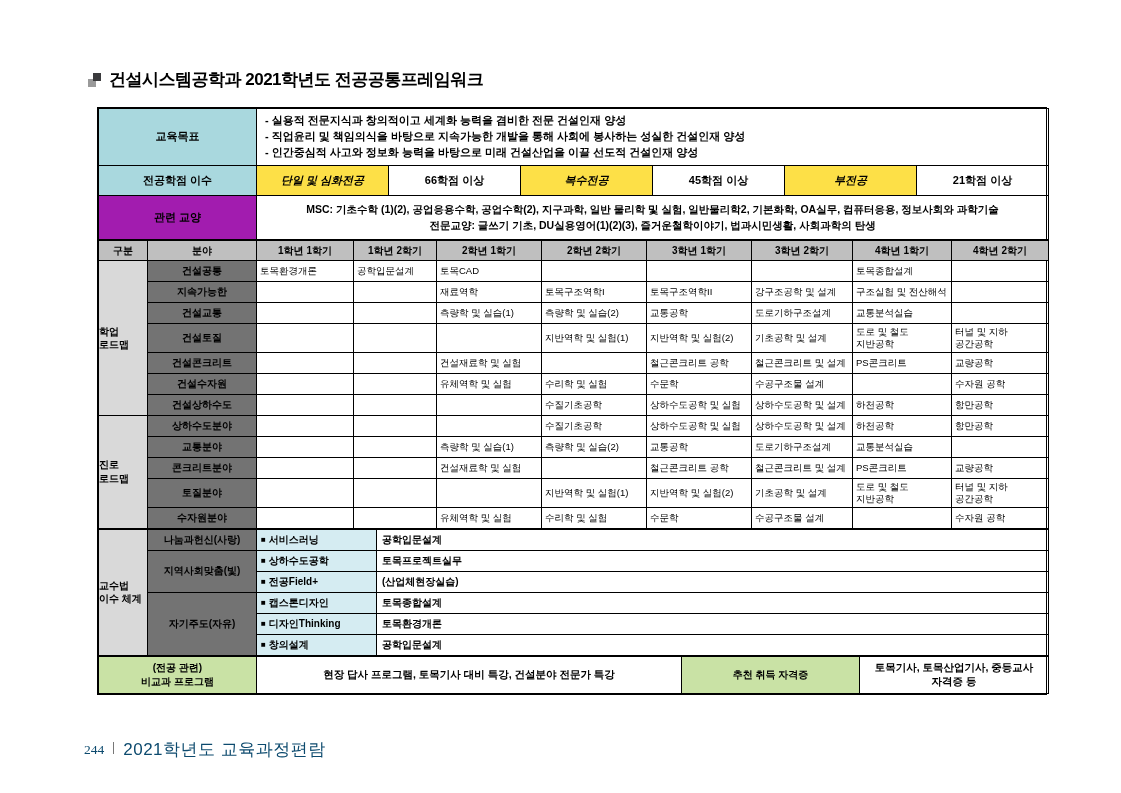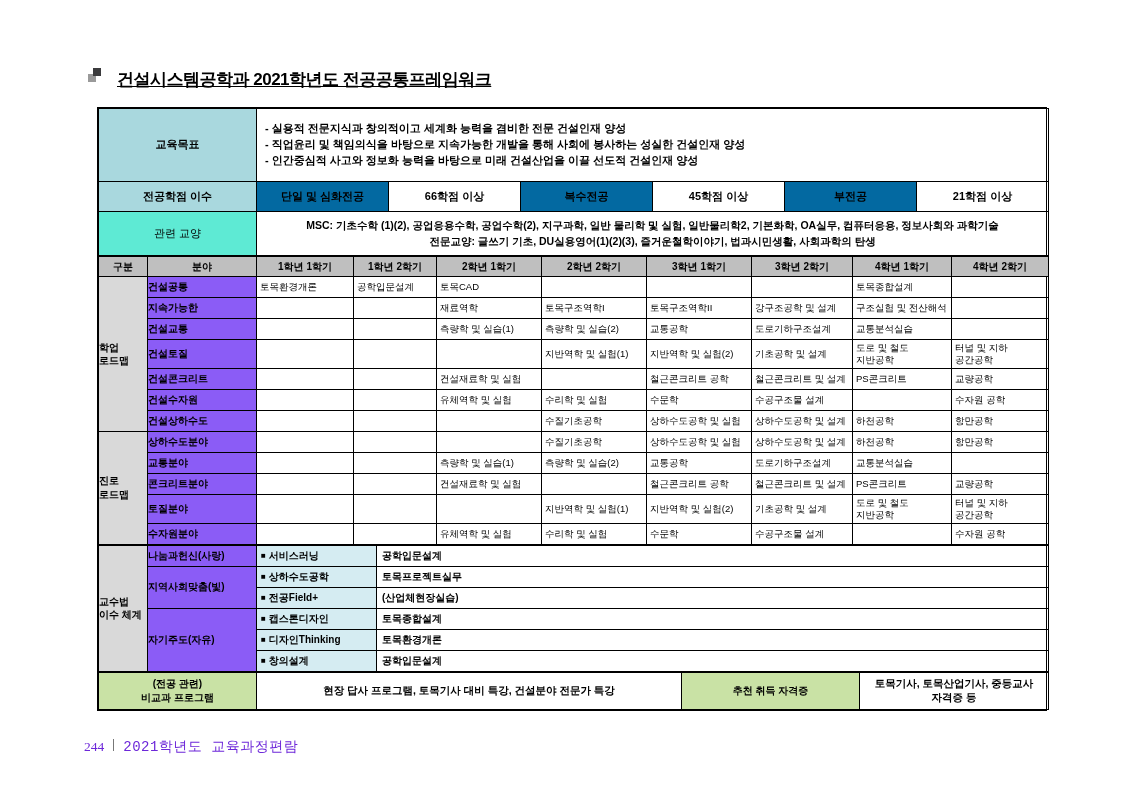--- a/index.html
+++ b/index.html
@@ -1,58 +1,58 @@
 <!DOCTYPE html>
 <html><head>
 <meta charset="utf-8">
 <style>
   * { margin:0; padding:0; box-sizing:border-box; }
   body { background:#888; font-family:"Liberation Sans","DejaVu Sans",sans-serif; }
   .doc { position:relative; width:1121px; height:793px; background:#ffffff; overflow:hidden; }
 
   
-  .title-row { position:absolute; left:88px; top:68px; display:flex; gap:16px;text-decoration:underline; }
+  .title-row { position:absolute; left:88px; top:68px; display:flex; align-items:center; gap:8px; }
   .title-bullet { position:relative; width:13px; height:14px; }
   .title-bullet .sq-back { position:absolute; left:0; bottom:0; width:8px; height:8px; background:#9a9a9a; }
   .title-bullet .sq-front { position:absolute; right:0; top:0; width:8px; height:8px; background:#3b3b3d; }
   .page-title { font-size:17px; font-weight:bold; color:#000; letter-spacing:-0.5px; }
 
   
   .table-area { position:absolute; left:97px; top:107px; width:950px; border:1px solid #000; }
   table { width:100%; border-collapse:collapse; table-layout:fixed; }
   td { border:1px solid #000; vertical-align:middle; color:#000; overflow:hidden; word-break:keep-all; }
 
   
   .lbl-teal  { background:#a9d8de; font-weight:bold; font-size:11px; text-align:center; }
-  .lbl-green { background:#5eead4; font-weight:normal; font-size:11px; text-align:center; }
-  .goals-cell { padding:12px 8px; font-size:11px; font-weight:bold; line-height:1.45; text-align:left; }
+  .lbl-green { background:#a21caf; font-weight:bold; font-size:11px; text-align:center; }
+  .goals-cell { padding:4px 8px; font-size:11px; font-weight:bold; line-height:1.45; text-align:left; }
   .credit-cell { height:30px; font-size:11px; font-weight:bold; text-align:center; }
-  .credit-blue { background:#0369a1; }
+  .credit-blue { background:#fde047;font-style:italic; }
   .liberal-cell { padding:6px 6px; font-size:10.5px; font-weight:bold; text-align:center; line-height:1.5; }
 
   
   .hdr { background:#bfbfbf; font-weight:bold; font-size:10px; text-align:center; height:20px;margin-top:15px; }
   .sec { background:#d9d9d9; font-weight:bold; font-size:10px; line-height:1.35; }
-  .fld { background:#8b5cf6; font-weight:bold; font-size:10px; height:21px; }
+  .fld { background:#737373; font-weight:bold; font-size:10px; text-align:center; height:21px; }
   .crs { font-size:9.5px; text-align:left; padding:2px 3px; line-height:1.25; }
 
   
   .ped-method { background:#d5ecf2; font-size:10px; font-weight:bold; text-align:left; padding:2px 4px; height:21px; }
   .ped-course { font-size:10px; font-weight:bold; text-align:left; padding:2px 5px; }
   .sq-bullet { font-size:8px; margin-right:3px; position:relative; top:-1px; }
 
   
   .extra-label { background:#c9e2a5; font-weight:bold; font-size:10px; text-align:center; line-height:1.35; padding:3px 2px; }
   .extra-cell { font-size:10.5px; font-weight:bold; text-align:center; height:37px; }
 
   
-  .footer { position:absolute; left:84px; top:738px; display:flex; align-items:center; color:#6d28d9; }
+  .footer { position:absolute; left:84px; top:738px; display:flex; align-items:center; color:#0c4a6e; }
   .footer .pg { font-size:13.5px; font-family:"Liberation Serif","DejaVu Serif",serif; }
   .footer .sep { width:1px; height:12px; background:#777; margin:0 9px 4px 9px; }
-  .footer .txt { font-size:14px; letter-spacing:0.5px;font-family:Liberation Mono, monospace; }
+  .footer .txt { font-size:17px; letter-spacing:0.5px; }
 </style>
 </head>
 <body>
 
 <div class="doc">
 
   <div class="title-row">
     <span class="title-bullet">
         <span class="sq-back"></span>
         <span class="sq-front"></span>

